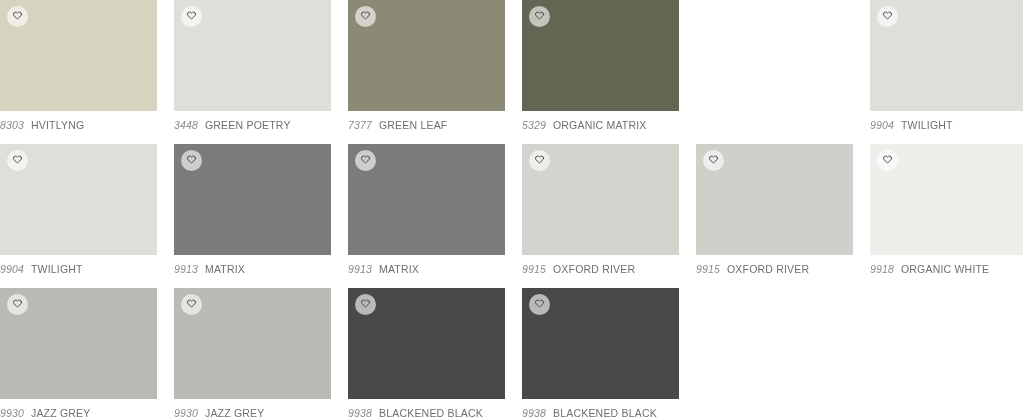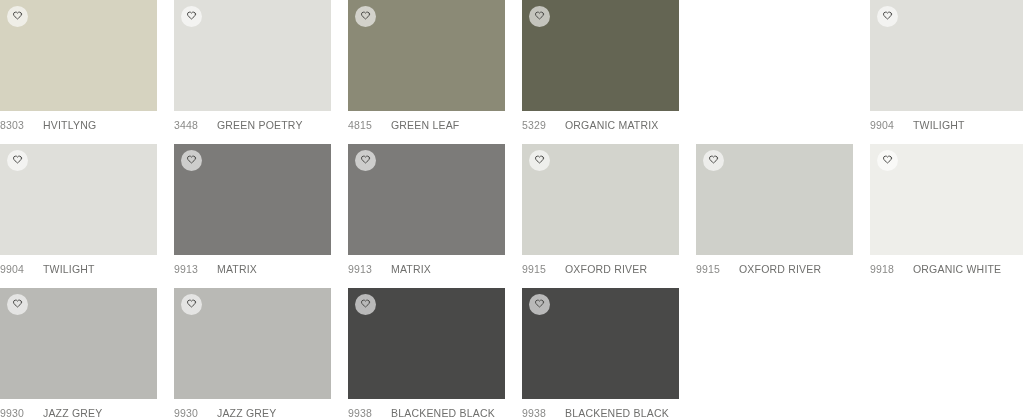--- a/index.html
+++ b/index.html
@@ -64,25 +64,26 @@
     font-size: 10.5px;
     letter-spacing: 0.15px;
     line-height: 12px;
     color: #7a7a78;
   }
 
   .swatch-code {
     display: inline-block;
     color: #8a8a88;
     font-size: 10.5px;
+    font-style: italic;
   }
 
   .swatch-name {
     display: inline-block;
-    margin-left: 19px;
+    margin-left: 7px;
     color: #6f6f6d;
     font-size: 10.5px;
     letter-spacing: 0.2px;
   }
 </style>
 </head>
 <body>
 
 <div id="swatch-grid">
     <div class="swatch-card" style="left: 0px; top: 0px;">
@@ -112,21 +113,21 @@
     <div class="swatch-card" style="left: 348px; top: 0px;">
       <div class="swatch-color" style="background: rgb(139, 138, 118); height: 111px; width: 157px;">
         <button class="fav-button" aria-label="Add to favourites" title="Add to favourites">
           <span>
             <svg viewBox="0 0 24 24" fill="none" stroke="#4a4a48" stroke-width="2.1" stroke-linecap="round" stroke-linejoin="round">
               <path d="M20.8 6.6a4.8 4.8 0 0 0-8.8-2 4.8 4.8 0 0 0-8.8 2c0 4.6 6.2 8.3 8.8 10.8 2.6-2.5 8.8-6.2 8.8-10.8z"></path>
             </svg>
           </span>
         </button>
       </div>
-      <div class="swatch-meta"><span class="swatch-code">4815</span><span class="swatch-name">GREEN LEAF</span></div>
+      <div class="swatch-meta"><span class="swatch-code">7377</span><span class="swatch-name">GREEN LEAF</span></div>
     </div>
     <div class="swatch-card" style="left: 522px; top: 0px;">
       <div class="swatch-color" style="background: rgb(100, 101, 83); height: 111px; width: 157px;">
         <button class="fav-button" aria-label="Add to favourites" title="Add to favourites">
           <span>
             <svg viewBox="0 0 24 24" fill="none" stroke="#4a4a48" stroke-width="2.1" stroke-linecap="round" stroke-linejoin="round">
               <path d="M20.8 6.6a4.8 4.8 0 0 0-8.8-2 4.8 4.8 0 0 0-8.8 2c0 4.6 6.2 8.3 8.8 10.8 2.6-2.5 8.8-6.2 8.8-10.8z"></path>
             </svg>
           </span>
         </button>

